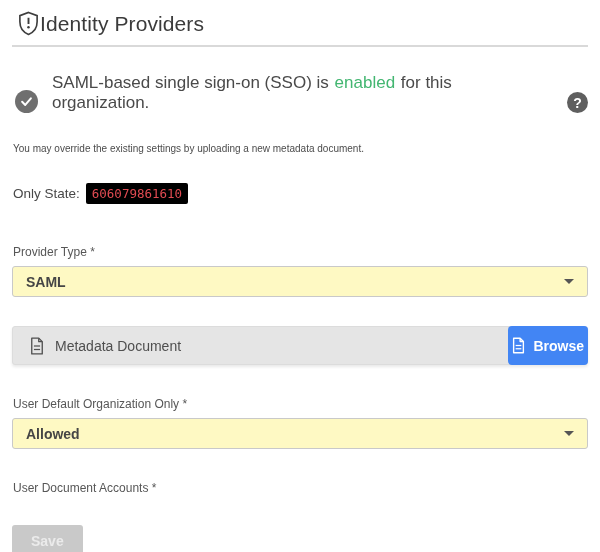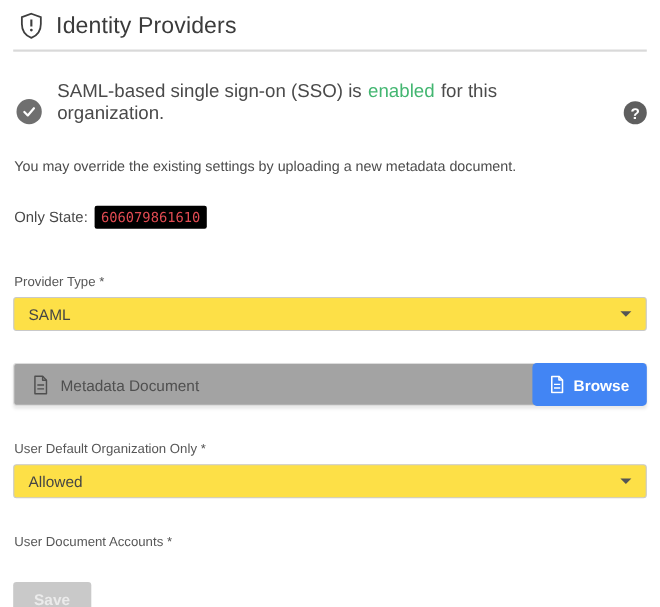--- a/index.html
+++ b/index.html
@@ -2,21 +2,21 @@
 <html><head>
 <meta charset="utf-8">
 <style>
   * { margin: 0; padding: 0; box-sizing: border-box; }
   html, body { width: 600px; height: 552px; background: #ffffff; overflow: hidden; }
   body { font-family: "Liberation Sans", sans-serif; color: #4a4a4a; }
   .page { padding: 0 12px; }
 
   
   .header {
-    display: flex; align-items: center; gap: 11px;
+    display: flex; align-items: center; gap: 0;
     padding: 11px 2px 9px 5px;
     border-bottom: 2px solid #d9d9d9;
   }
   .header .title { font-size: 21px; color: #3b3b3b; font-weight: 500; letter-spacing: 0.1px; }
   .shield { width: 23px; height: 25px; display: inline-flex; }
 
   
   .sso-row { margin-top: 26px; display: flex; align-items: flex-end; gap: 14px; font-size: 17px; color: #4a4a4a; padding-left: 3px; }
   .check-circle {
     width: 23px; height: 23px; border-radius: 50%;
@@ -24,57 +24,57 @@
   }
   .state-enabled { color: #43b671; margin: 0 1px; }
   .help-circle {
     margin-left: auto; width: 21px; height: 21px; border-radius: 50%;
     background: #5f5f5f; color: #ffffff; font-size: 14px; font-weight: bold;
     display: inline-flex; align-items: center; justify-content: center; flex: 0 0 auto;
     cursor: pointer;
   }
 
   
-  .note { margin-top: 30px; font-size: 13px; color: #4c4c4c; padding-left: 1px; }
+  .note { margin-top: 30px; font-size: 10px; color: #4c4c4c; padding-left: 1px; }
   .relay-row { margin-top: 29px; font-size: 13.5px; color: #484848; padding-left: 1px; display: flex; align-items: center; }
   .relay-code {
     font-family: "DejaVu Sans Mono", "Liberation Mono", monospace;
     font-size: 12.5px; color: #e14b52; background: #000000;
     padding: 3px 6px; margin-left: 6px; border-radius: 2px;
   }
 
   
   .group { margin-top: 41px; }
   .group-lg { margin-top: 32px; }
   .field-label { font-size: 12px; color: #575757; margin-bottom: 7px; padding-left: 1px; }
   .select {
     height: 31px; width: 100%;
-    border: 1px solid #c9c9c9; border-radius: 3px; background: #fde047;
+    border: 1px solid #c9c9c9; border-radius: 3px; background: #fef9c3;
     display: flex; align-items: center; justify-content: space-between;
-    padding: 0 13px; font-size: 14px; color: #454545; cursor: pointer;
+    padding: 0 13px; font-size: 14px; color: #454545; cursor: pointer; font-weight: bold;
   }
   .caret {
     width: 0; height: 0;
     border-left: 5px solid transparent; border-right: 5px solid transparent;
     border-top: 5px solid #555555;
   }
 
   
   .file-box {
     margin-top: 29px; height: 39px;
-    border: 1px solid #dcdcdc; border-radius: 3px; background: #a3a3a3;
+    border: 1px solid #dcdcdc; border-radius: 3px; background: #e5e5e5;
     box-shadow: 0 2px 3px rgba(0,0,0,0.09);
     display: flex; align-items: center; padding-left: 17px; gap: 11px;
   }
   .file-box .file-text { font-size: 14px; color: #4f4f4f; }
   .browse-btn {
     margin: -1px -1px -1px auto; align-self: stretch;
     background: #4285f4; color: #ffffff; border: none; border-radius: 4px;
     font-family: inherit; font-size: 14px; font-weight: bold;
-    display: inline-flex; align-items: center; gap: 8px; padding: 0 16px;
+    display: inline-flex; align-items: center; gap: 8px; padding: 0 4px;
     cursor: pointer;
   }
 
   
   .save-btn {
     margin-top: 23px;
     background: #c9c9c9; color: #ebebeb; border: none; border-radius: 3px;
     font-family: inherit; font-size: 14px; font-weight: bold;
     padding: 8px 19px; cursor: default;
   }

